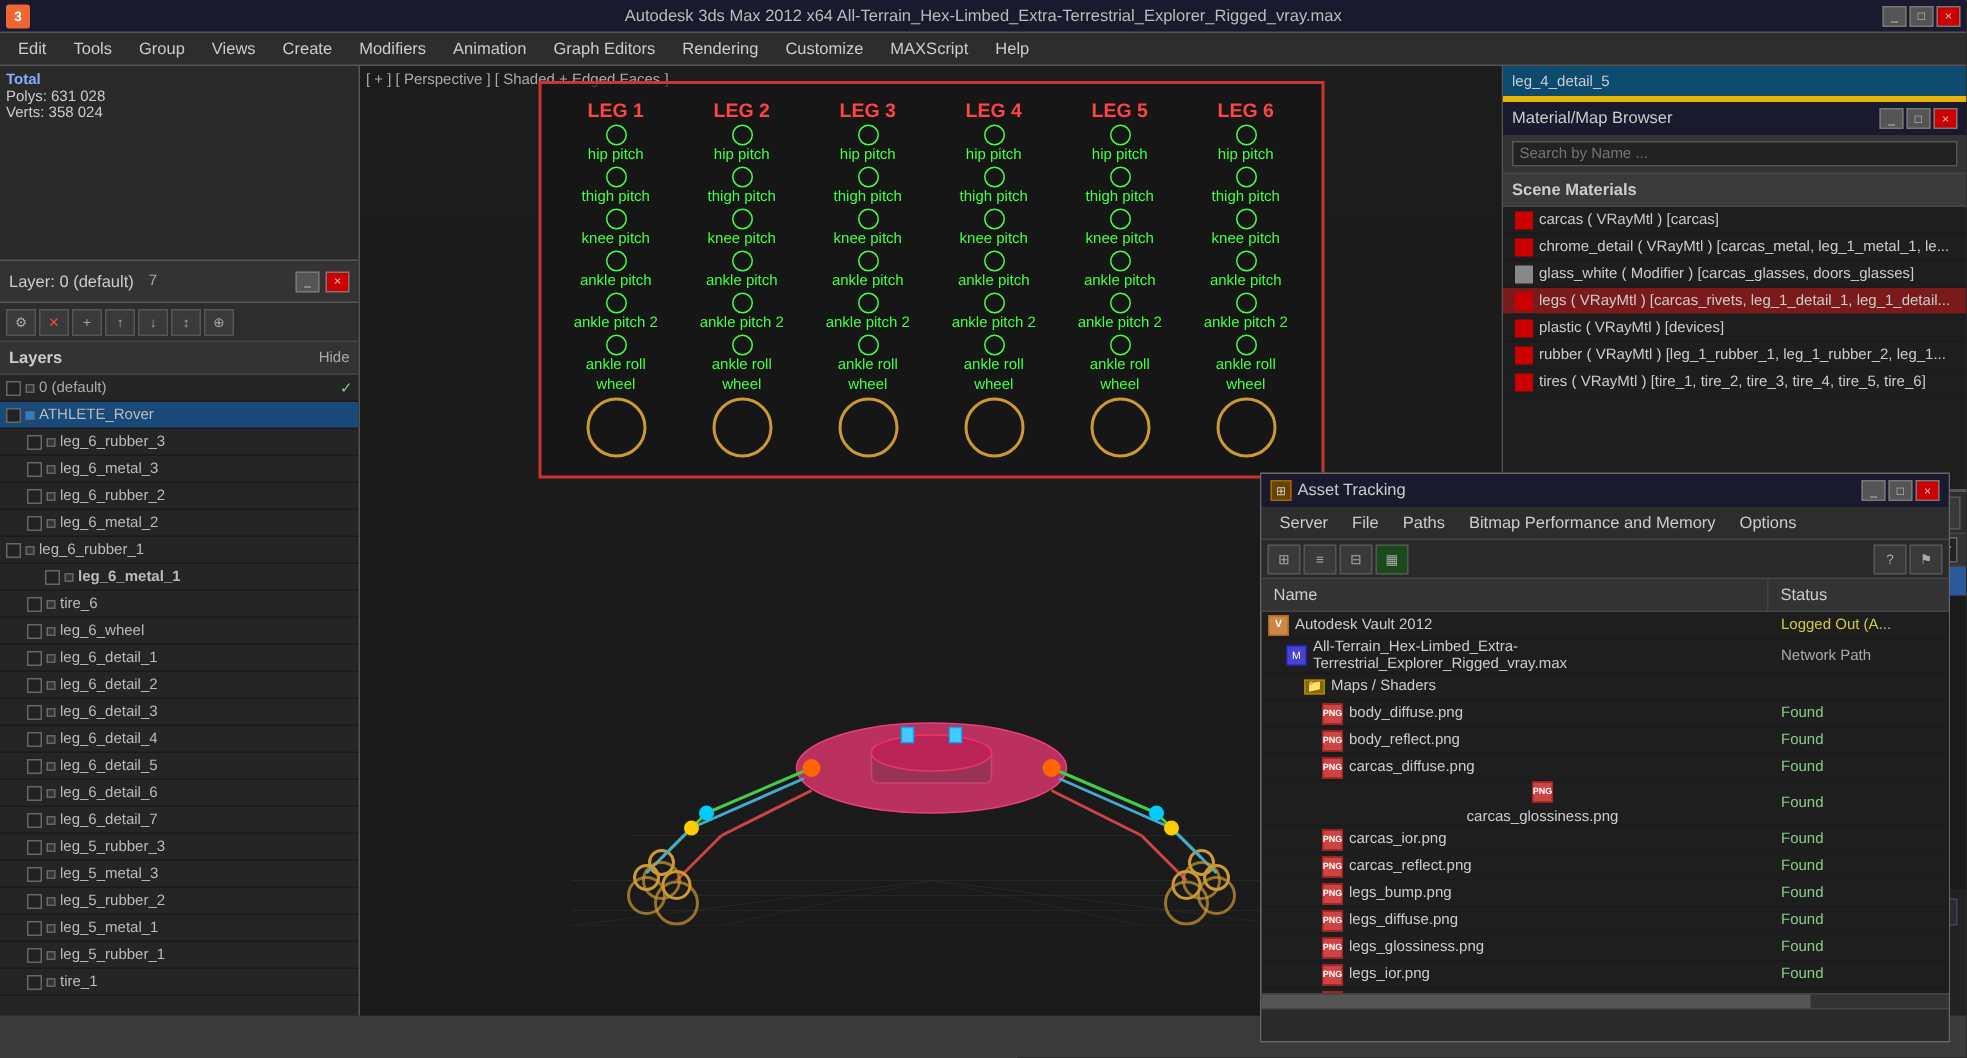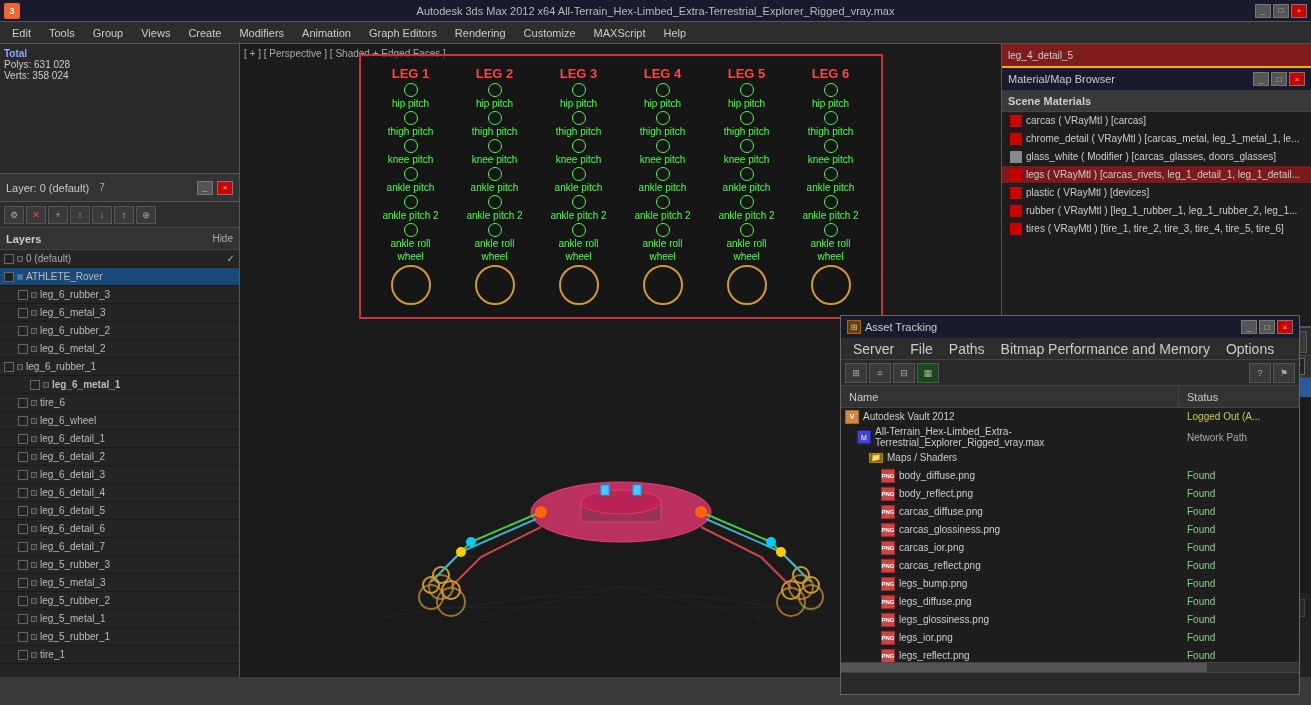--- a/index.html
+++ b/index.html
@@ -90,21 +90,21 @@
     .mod-param-name { color: #bbb; width: 80px; font-size: 10px; }
     .mod-param-value { background: #333; border: 1px solid #555; color: #ccc; font-size: 10px; padding: 1px 3px; width: 50px; }
     .mod-checkbox { width: 11px; height: 11px; border: 1px solid #777; background: #3a7a3a; display: flex; align-items: center; justify-content: center; }
 
     
     .asset-tracking { position: absolute; left: 840px; top: 315px; width: 460px; height: 380px; background: #2a2a2a; border: 1px solid #666; display: flex; flex-direction: column; z-index: 10; }
     .asset-title-bar { height: 22px; background: #1a1a2e; display: flex; align-items: center; justify-content: space-between; padding: 0 6px; flex-shrink: 0; }
     .asset-title { font-size: 11px; color: #ccc; display: flex; align-items: center; gap: 4px; }
     .asset-win-controls { display: flex; gap: 2px; }
     .asset-menu-bar { height: 22px; background: #2d2d2d; display: flex; align-items: center; padding: 0 4px; border-bottom: 1px solid #444; flex-shrink: 0; }
-    .asset-menu-item { padding: 2px 8px; font-size: 14px; color: #ccc; cursor: pointer; }
+    .asset-menu-item { padding: 2px 8px; font-size: 11px; color: #ccc; cursor: pointer; }
     .asset-toolbar { height: 26px; background: #2a2a2a; display: flex; align-items: center; padding: 0 4px; gap: 2px; border-bottom: 1px solid #444; flex-shrink: 0; justify-content: space-between; }
     .asset-toolbar-left { display: flex; gap: 2px; }
     .asset-toolbar-right { display: flex; gap: 2px; }
     .asset-tool-btn { width: 22px; height: 20px; background: #3a3a3a; border: 1px solid #555; display: flex; align-items: center; justify-content: center; cursor: pointer; font-size: 9px; color: #aaa; }
     .asset-cols-header { height: 22px; background: #333; display: flex; align-items: center; border-bottom: 1px solid #444; flex-shrink: 0; }
     .asset-col-name { flex: 1; padding: 0 8px; font-size: 11px; color: #ccc; border-right: 1px solid #444; height: 100%; display: flex; align-items: center; }
     .asset-col-status { width: 120px; padding: 0 8px; font-size: 11px; color: #ccc; display: flex; align-items: center; }
     .asset-list { flex: 1; overflow-y: auto; background: #1e1e1e; }
     .asset-item { min-height: 18px; display: flex; align-items: center; border-bottom: 1px solid #1a1a1a; cursor: pointer; }
     .asset-item-name { flex: 1; padding: 0 4px; font-size: 10px; color: #ccc; display: flex; align-items: center; gap: 4px; }
@@ -591,32 +591,35 @@
         <circle cx="50" cy="240" r="12" fill="none" stroke="#cc9933" stroke-width="2" opacity="0.7"></circle>
         <circle cx="430" cy="240" r="12" fill="none" stroke="#cc9933" stroke-width="2" opacity="0.7"></circle>
         <circle cx="70" cy="245" r="14" fill="none" stroke="#cc9933" stroke-width="2" opacity="0.7"></circle>
         <circle cx="410" cy="245" r="14" fill="none" stroke="#cc9933" stroke-width="2" opacity="0.7"></circle>
       </svg>
     </div>
   </div>
 
   <div class="right-panels">
 
-    <div style="height:24px;background:#7f1d1d;border-bottom:2px solid #eab308;display:flex;align-items:center;padding:0 6px;font-size:10px;color:#ccc;">
+    <div style="height:24px;background:#0c4a6e;border-bottom:4px solid #eab308;display:flex;align-items:center;padding:0 6px;font-size:10px;color:#ccc;">
       <span>leg_4_detail_5</span>
     </div>
 
     <div class="mat-browser">
       <div class="mat-title-bar">
         <span class="mat-title">Material/Map Browser</span>
         <div class="mat-win-controls">
           <div class="win-btn">_</div>
           <div class="win-btn">□</div>
           <div class="win-btn close">×</div>
         </div>
+      </div>
+      <div class="mat-search">
+        <input type="text" style="flex: 1 1 0%; background: rgb(34, 34, 34); border: 1px solid rgb(85, 85, 85); color: rgb(204, 204, 204); font-size: 10px; padding: 2px 4px;" placeholder="Search by Name ...">
       </div>
       <div class="mat-section-header">
         <span class="mat-section-label">Scene Materials</span>
       </div>
       <div class="mat-list" id="mat-list">
           <div class="mat-item">
     <div class="mat-color" style="background:#cc0000;"></div>
     <span class="mat-name">carcas ( VRayMtl ) [carcas]</span>
   </div>
           <div class="mat-item">
@@ -765,21 +768,21 @@
     <div class="asset-item-status" style="color:#88cc88;">Found</div>
   </div>
       <div class="asset-item">
     <div class="asset-item-name" style="padding-left:40px;">
       <div style="width:14px;height:14px;background:#cc4444;border:1px solid #aa2222;font-size:6px;display:flex;align-items:center;justify-content:center;color:white;flex-shrink:0;font-weight:bold;">PNG</div>
       <span style="font-size:10px;color:#ccc;">carcas_diffuse.png</span>
     </div>
     <div class="asset-item-status" style="color:#88cc88;">Found</div>
   </div>
       <div class="asset-item">
-    <div class="asset-item-name" style="padding-left:40px;">
+    <div class="asset-item-name" style="padding-left:40px;flex-direction:column;">
       <div style="width:14px;height:14px;background:#cc4444;border:1px solid #aa2222;font-size:6px;display:flex;align-items:center;justify-content:center;color:white;flex-shrink:0;font-weight:bold;">PNG</div>
       <span style="font-size:10px;color:#ccc;">carcas_glossiness.png</span>
     </div>
     <div class="asset-item-status" style="color:#88cc88;">Found</div>
   </div>
       <div class="asset-item">
     <div class="asset-item-name" style="padding-left:40px;">
       <div style="width:14px;height:14px;background:#cc4444;border:1px solid #aa2222;font-size:6px;display:flex;align-items:center;justify-content:center;color:white;flex-shrink:0;font-weight:bold;">PNG</div>
       <span style="font-size:10px;color:#ccc;">carcas_ior.png</span>
     </div>

